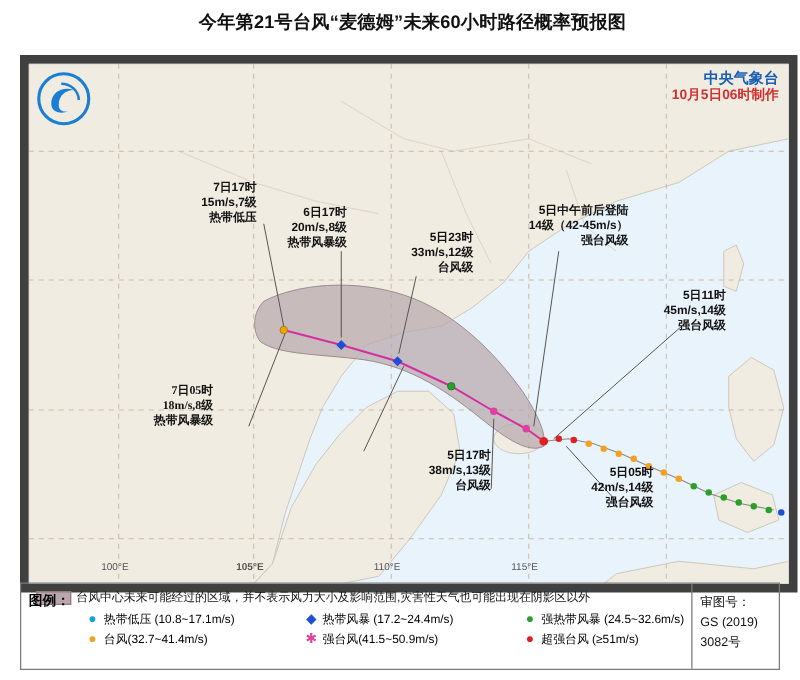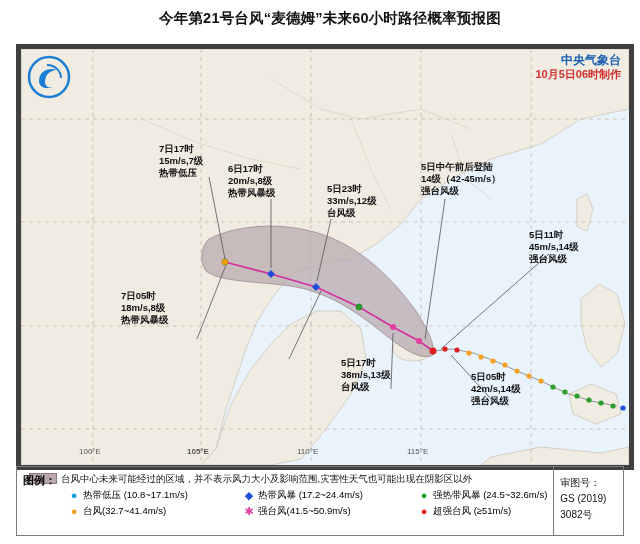--- a/index.html
+++ b/index.html
@@ -45,21 +45,21 @@
     white-space: nowrap;
   }
 
   
   .map-frame {
     position: absolute;
     left: 16px;
     top: 44px;
     width: 608px;
     height: 416px;
-    border: 5px solid #404040;
+    border: 7px solid #404040;
     background: #ffffff;
     overflow: hidden;
   }
   .sea {
     position: absolute;
     inset: 0;
     background: #e9f3fb;
   }
   .grid-label {
     position: absolute;
@@ -94,21 +94,21 @@
   }
 
   
   .callout {
     position: absolute;
     font-size: 9.5px;
     line-height: 12px;
     color: #111;
     white-space: nowrap;
     font-weight: bold;
-    text-align: left;
+    text-align: right;
   }
   .callout div { white-space: nowrap; }
 
   
   .legend {
     position: absolute;
     left: 16px;
     top: 466px;
     width: 608px;
     height: 70px;
@@ -309,21 +309,21 @@
     <div class="callout" style="left:400px; top:112px;">
       <div>5日中午前后登陆</div>
       <div>14级（42-45m/s）</div>
       <div>强台风级</div>
     </div>
     <div class="callout" style="left:508px; top:180px;">
       <div>5日11时</div>
       <div>45m/s,14级</div>
       <div>强台风级</div>
     </div>
-    <div class="callout" style="left:100px; top:241px;">
+    <div class="callout" style="left:100px; top:256px;font-family:Liberation Serif, serif;">
       <div>7日05时</div>
       <div>18m/s,8级</div>
       <div>热带风暴级</div>
     </div>
     <div class="callout" style="left:320px; top:308px;">
       <div>5日17时</div>
       <div>38m/s,13级</div>
       <div>台风级</div>
     </div>
     <div class="callout" style="left:450px; top:322px;">

